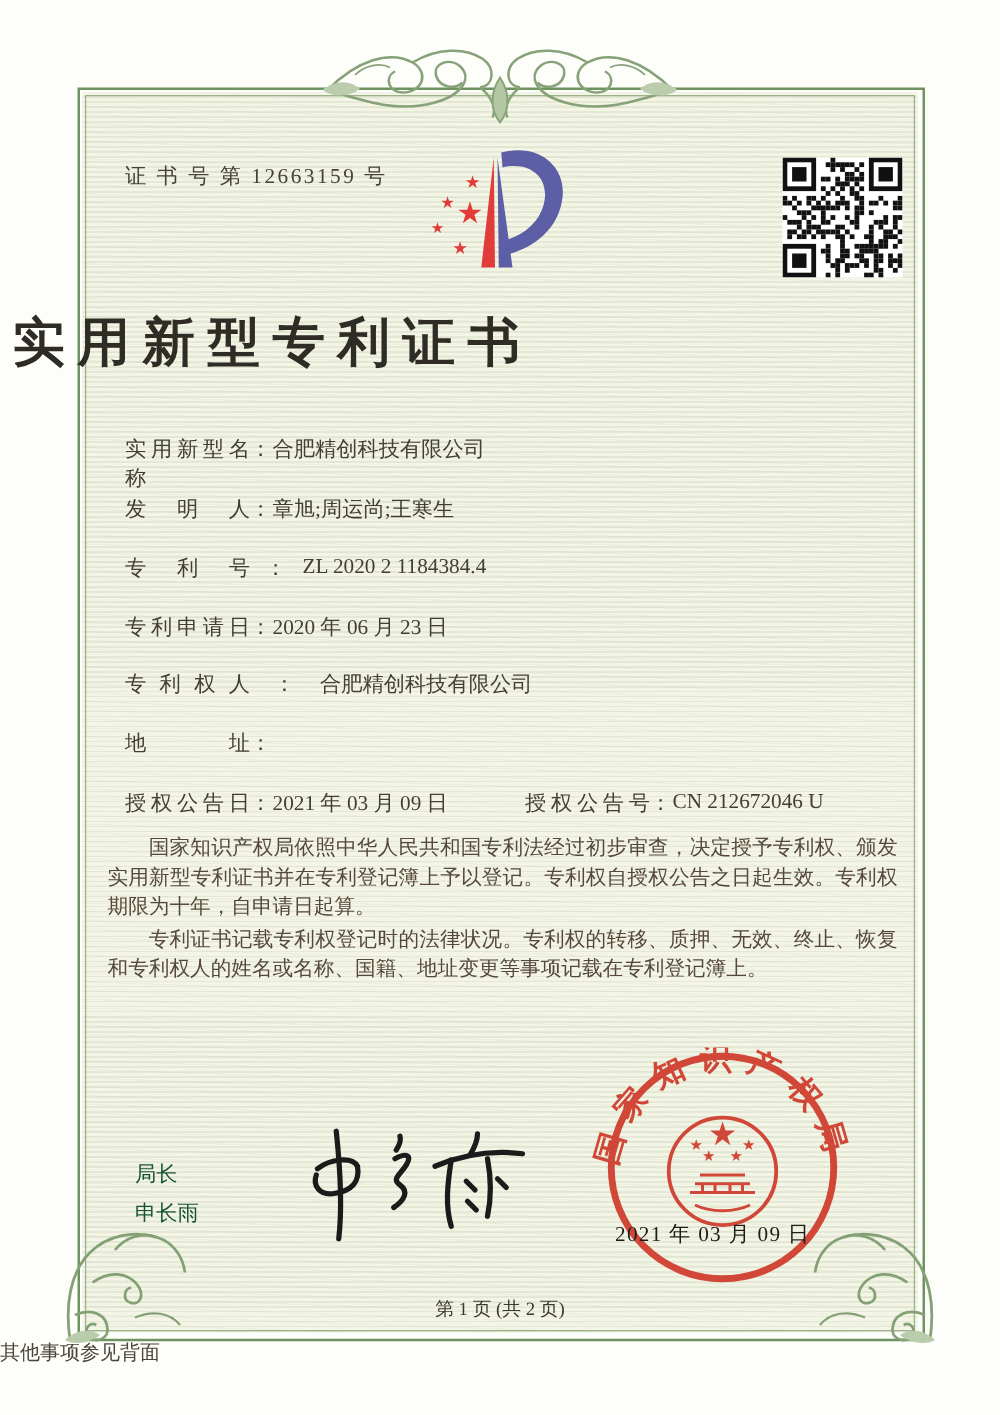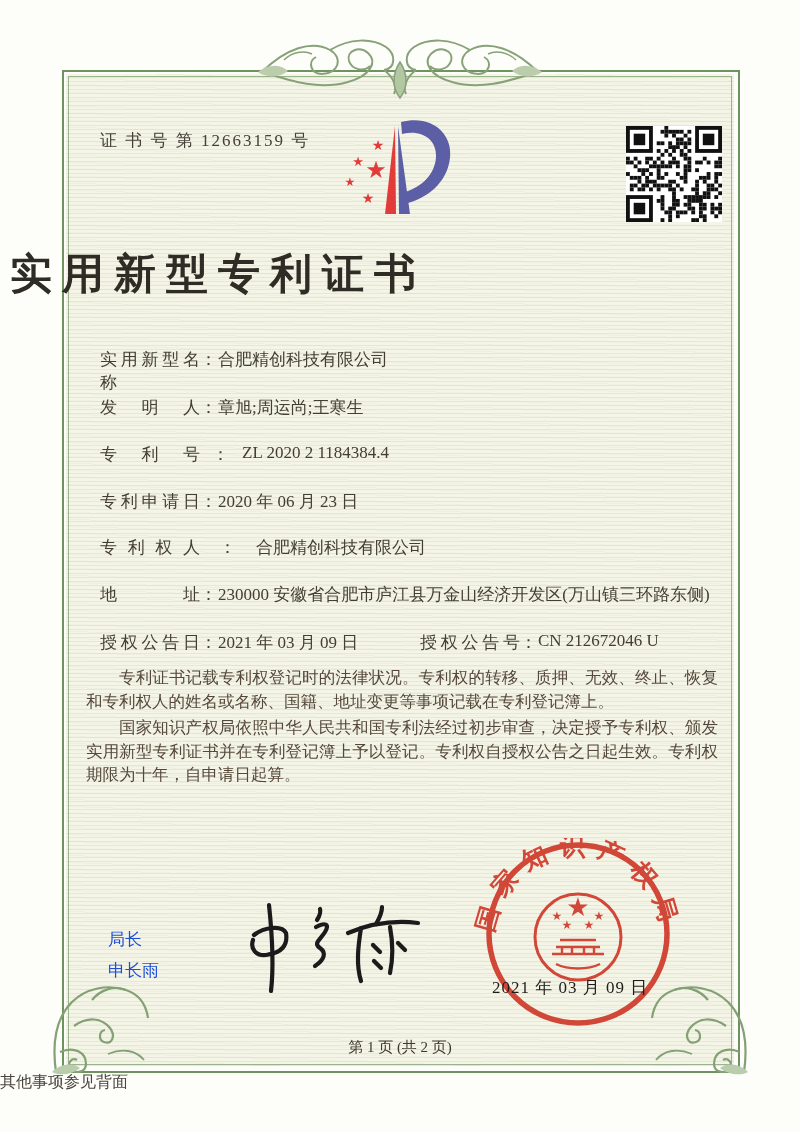--- a/index.html
+++ b/index.html
@@ -20,21 +20,21 @@
          font-size:42px;font-weight:bold;letter-spacing:10px;padding-left:10px;box-sizing:border-box;color:#2f2b25;}
   .frow{position:absolute;left:100px;display:flex;align-items:flex-start;font-size:17px;color:#433d33;}
   .frow .lbl{display:inline-block;width:100px;text-align:justify;text-align-last:justify;text-justify:inter-character;}
   .frow .colon{display:inline-block;width:18px;}
   .frow .val{display:inline-block;}
   .frow .val.wrap{width:514px;line-height:24px;}
   .paras{position:absolute;left:86px;top:666px;width:632px;font-size:16.5px;line-height:23.5px;
          color:#55483a;text-align:justify;}
   .paras p{margin:0 0 3px 0;text-indent:2em;}
   .signer{position:absolute;left:108px;top:924px;font-family:"Liberation Sans","DejaVu Sans",sans-serif;
-          font-size:17px;color:#1d4ed8;line-height:31px;}
+          font-size:17px;color:#14532d;line-height:31px;}
   .sig{position:absolute;left:232px;top:893px;width:200px;height:102px;}
   .seal{position:absolute;left:472px;top:838px;width:212px;height:192px;opacity:0.93;}
   .seal-date{position:absolute;left:492px;top:976px;font-size:17px;color:#1d1c1a;letter-spacing:1px;}
   .pageno{position:absolute;left:0;top:1038px;width:800px;text-align:center;font-size:15px;color:#3c372f;}
   .backnote{position:absolute;left:0;top:1072px;width:770px;font-size:16px;color:#4a443b;}
 </style>
 </head>
 <body>
 
 <div class="page">
@@ -330,36 +330,35 @@
       <span class="val">2020 年 06 月 23 日</span>
   </div>
   <div class="frow" style="top:536px;gap:19px;">
     <span class="lbl">专利权人</span>
       <span class="colon">：</span>
       <span class="val">合肥精创科技有限公司</span>
   </div>
   <div class="frow" style="top:583px;">
     <span class="lbl">地址</span>
       <span class="colon">：</span>
-      <span class="val wrap">230000 安徽省合肥市庐江县万金山经济开发区(万山镇三环路东侧)</span>
   </div>
   <div class="frow" style="top:631px;">
     <span class="lbl">授权公告日</span>
       <span class="colon">：</span>
       <span class="val">2021 年 03 月 09 日</span>
   </div>
   <div class="frow" style="top:631px;left:420px;">
     <span class="lbl">授权公告号</span>
       <span class="colon">：</span>
       <span class="val">CN 212672046 U</span>
   </div>
 
   <div class="paras">
+    <p>国家知识产权局依照中华人民共和国专利法经过初步审查，决定授予专利权、颁发实用新型专利证书并在专利登记簿上予以登记。专利权自授权公告之日起生效。专利权期限为十年，自申请日起算。</p>
     <p>专利证书记载专利权登记时的法律状况。专利权的转移、质押、无效、终止、恢复和专利权人的姓名或名称、国籍、地址变更等事项记载在专利登记簿上。</p>
-    <p>国家知识产权局依照中华人民共和国专利法经过初步审查，决定授予专利权、颁发实用新型专利证书并在专利登记簿上予以登记。专利权自授权公告之日起生效。专利权期限为十年，自申请日起算。</p>
   </div>
 
   <div class="signer">
     <div>局长</div>
     <div>申长雨</div>
   </div>
 
   <svg class="sig" viewBox="0 0 200 102">
     <g stroke="#1b1b1b" stroke-width="4.2" fill="none" stroke-linecap="round" stroke-linejoin="round">
       <path d="M22,42 C32,34 50,32 54,40 C56,52 50,60 34,62 C24,63 18,56 21,47"></path>

